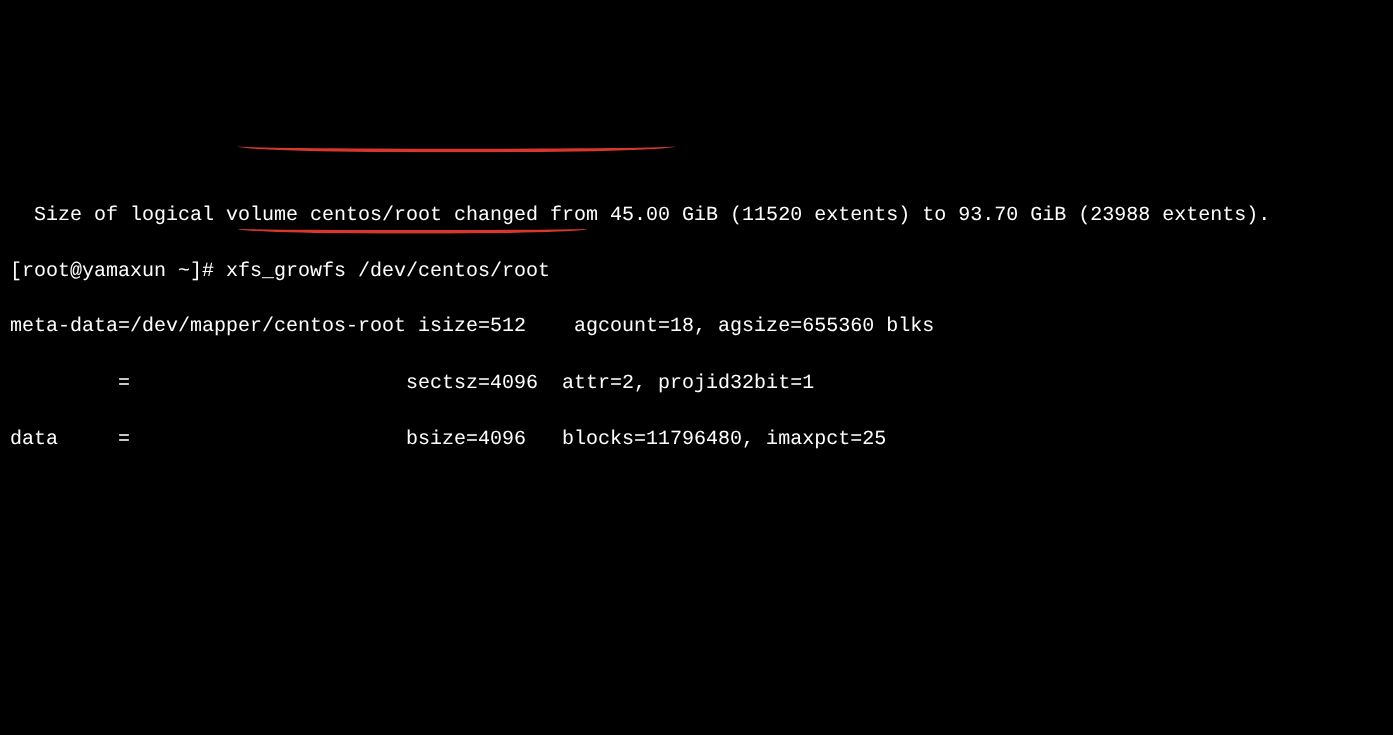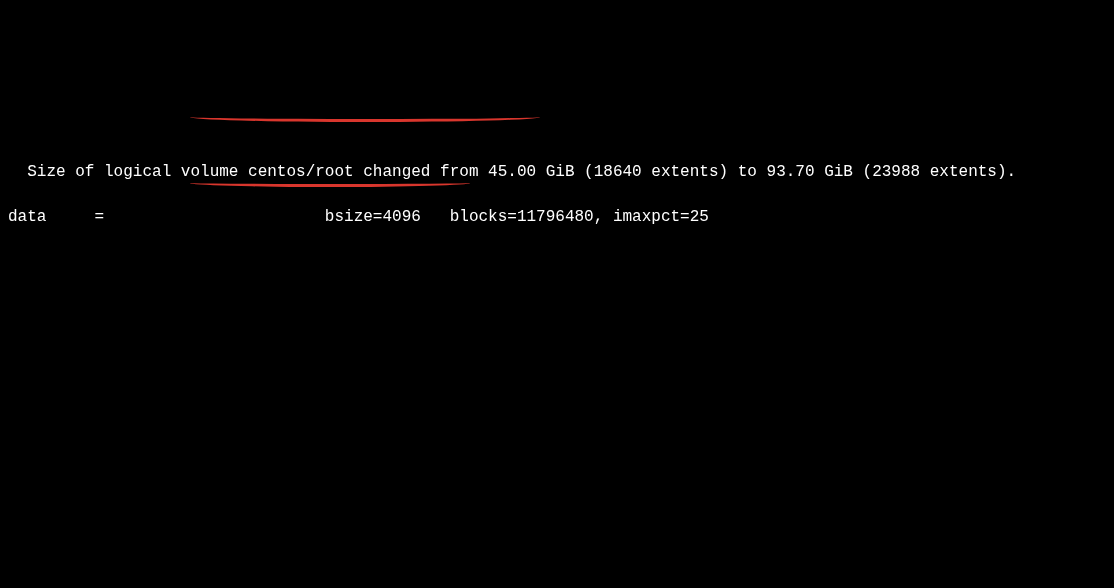--- a/index.html
+++ b/index.html
@@ -47,21 +47,24 @@
     }
   </style>
 </head>
 <body>
 
 
 
 <div class="terminal">
 <div class="underline-red-1"></div>
 <div class="underline-red-2"></div>
-<div class="line">  Size of logical volume centos/root changed from 45.00 GiB (18640 extents) to 93.70 GiB (23988 extents).</div>
+<div class="line">  Size of logical volume centos/root changed from 45.00 GiB (11520 extents) to 93.70 GiB (23988 extents).</div>
+<div class="line"><span>[root@yamaxun ~]# </span><span>xfs_growfs /dev/centos/root</span></div>
+<div class="line">meta-data=/dev/mapper/centos-root isize=512    agcount=18, agsize=655360 blks</div>
+<div class="line">         =                       sectsz=4096  attr=2, projid32bit=1</div>
 <div class="line">data     =                       bsize=4096   blocks=11796480, imaxpct=25</div>
 
 
 
 
 
 
 
 
 

